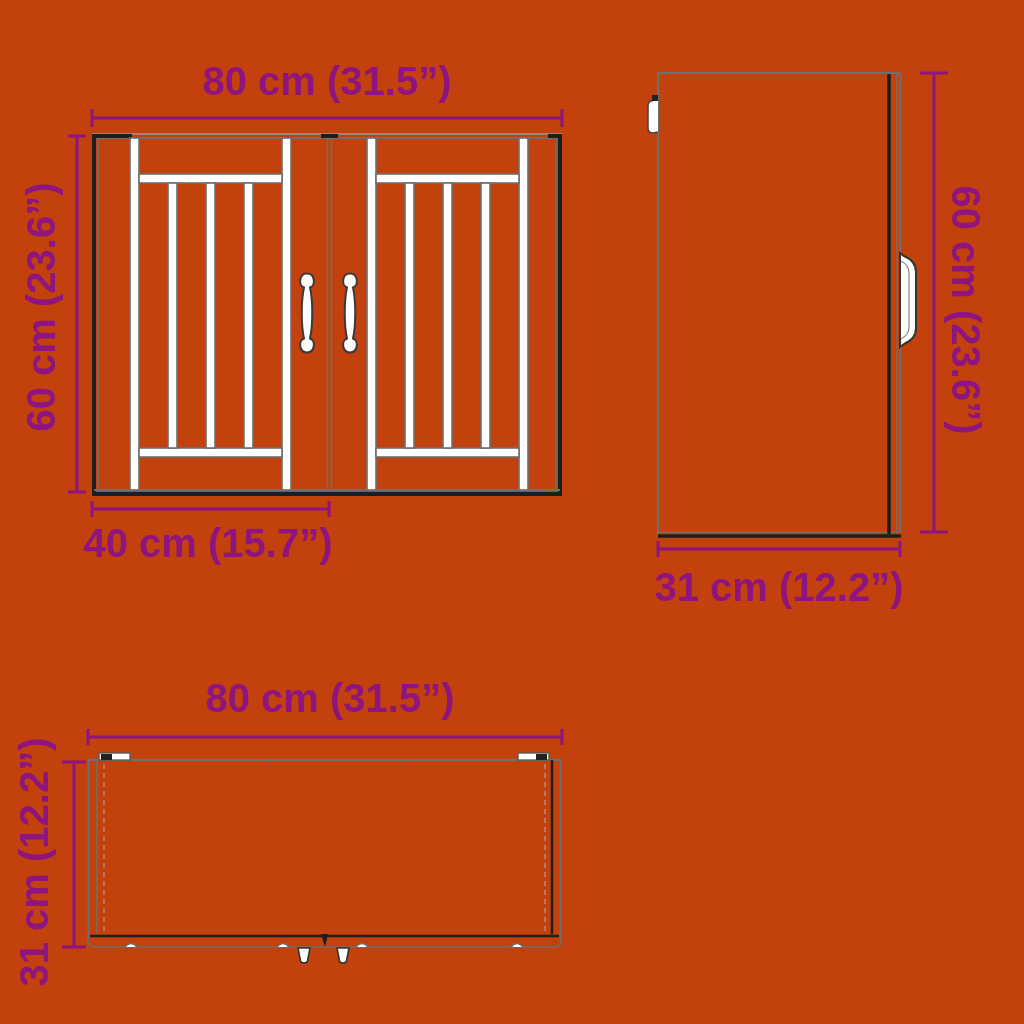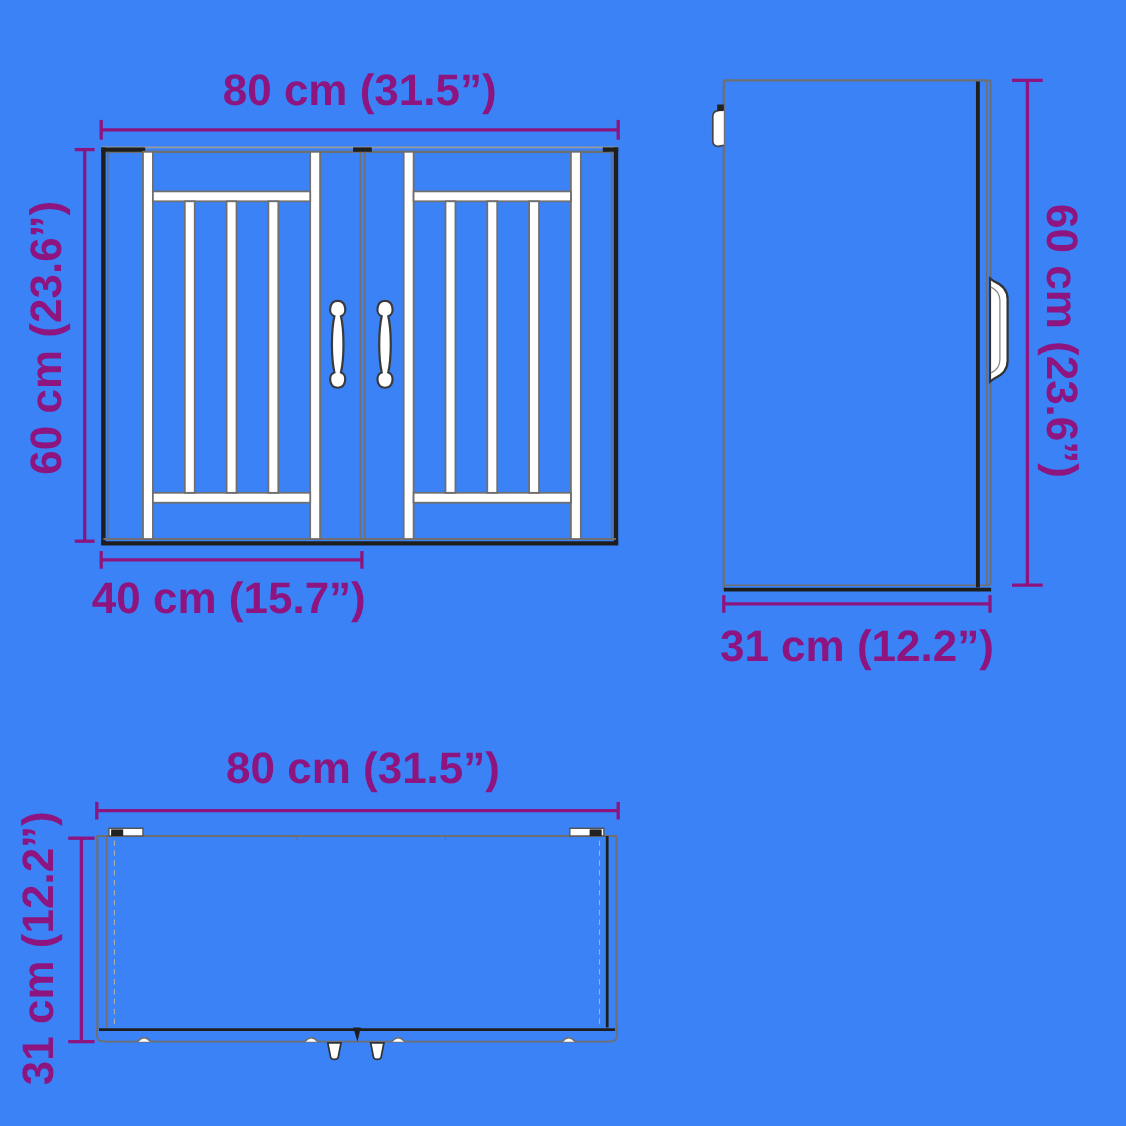--- a/index.html
+++ b/index.html
@@ -1,16 +1,16 @@
 <!DOCTYPE html>
 <html><head>
 <meta charset="utf-8">
 <style>
   html,body{margin:0;padding:0;background:#ffffff;}
-  .stage{width:1024px;height:1024px;position:relative;background:#3b82f6;overflow:hidden;}
+  .stage{width:1024px;height:1024px;position:relative;background:#c2410c;overflow:hidden;}
   svg{display:block;}
   text{
     font-family:"Liberation Sans", sans-serif;
     font-weight:700;
     font-size:40px;
   }
   .ln-dark{stroke:#1e1e1e;fill:none;}
   .ln-gray{stroke:#6f6f6f;fill:none;}
   .ln-light{stroke:#9a9a9a;fill:none;}
   .panel{stroke:#6f6f6f;fill:#ffffff;stroke-width:1.6;}

